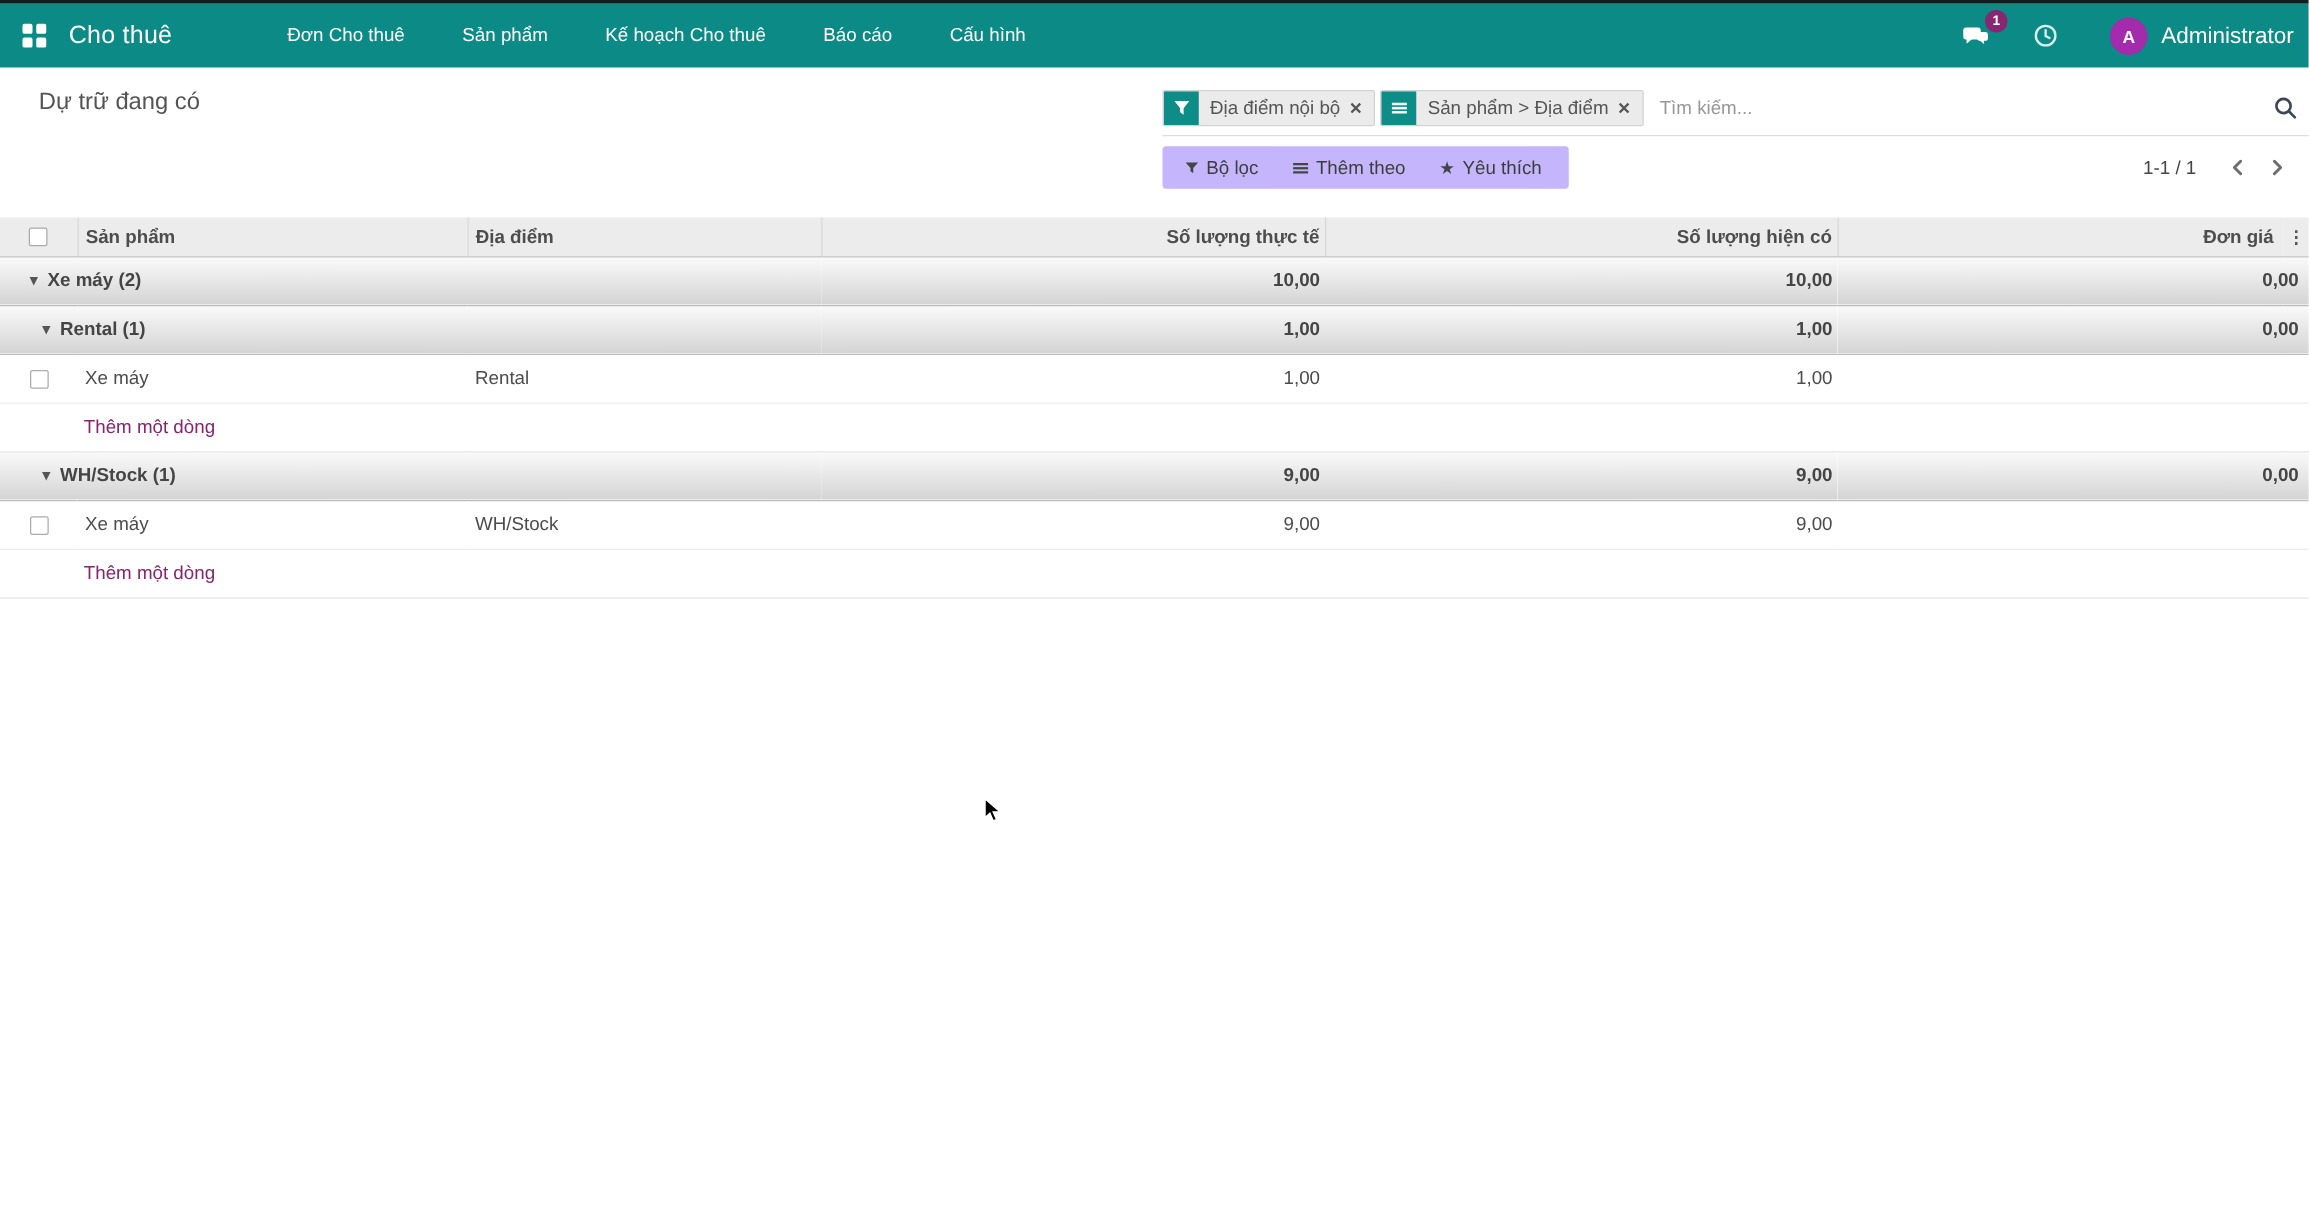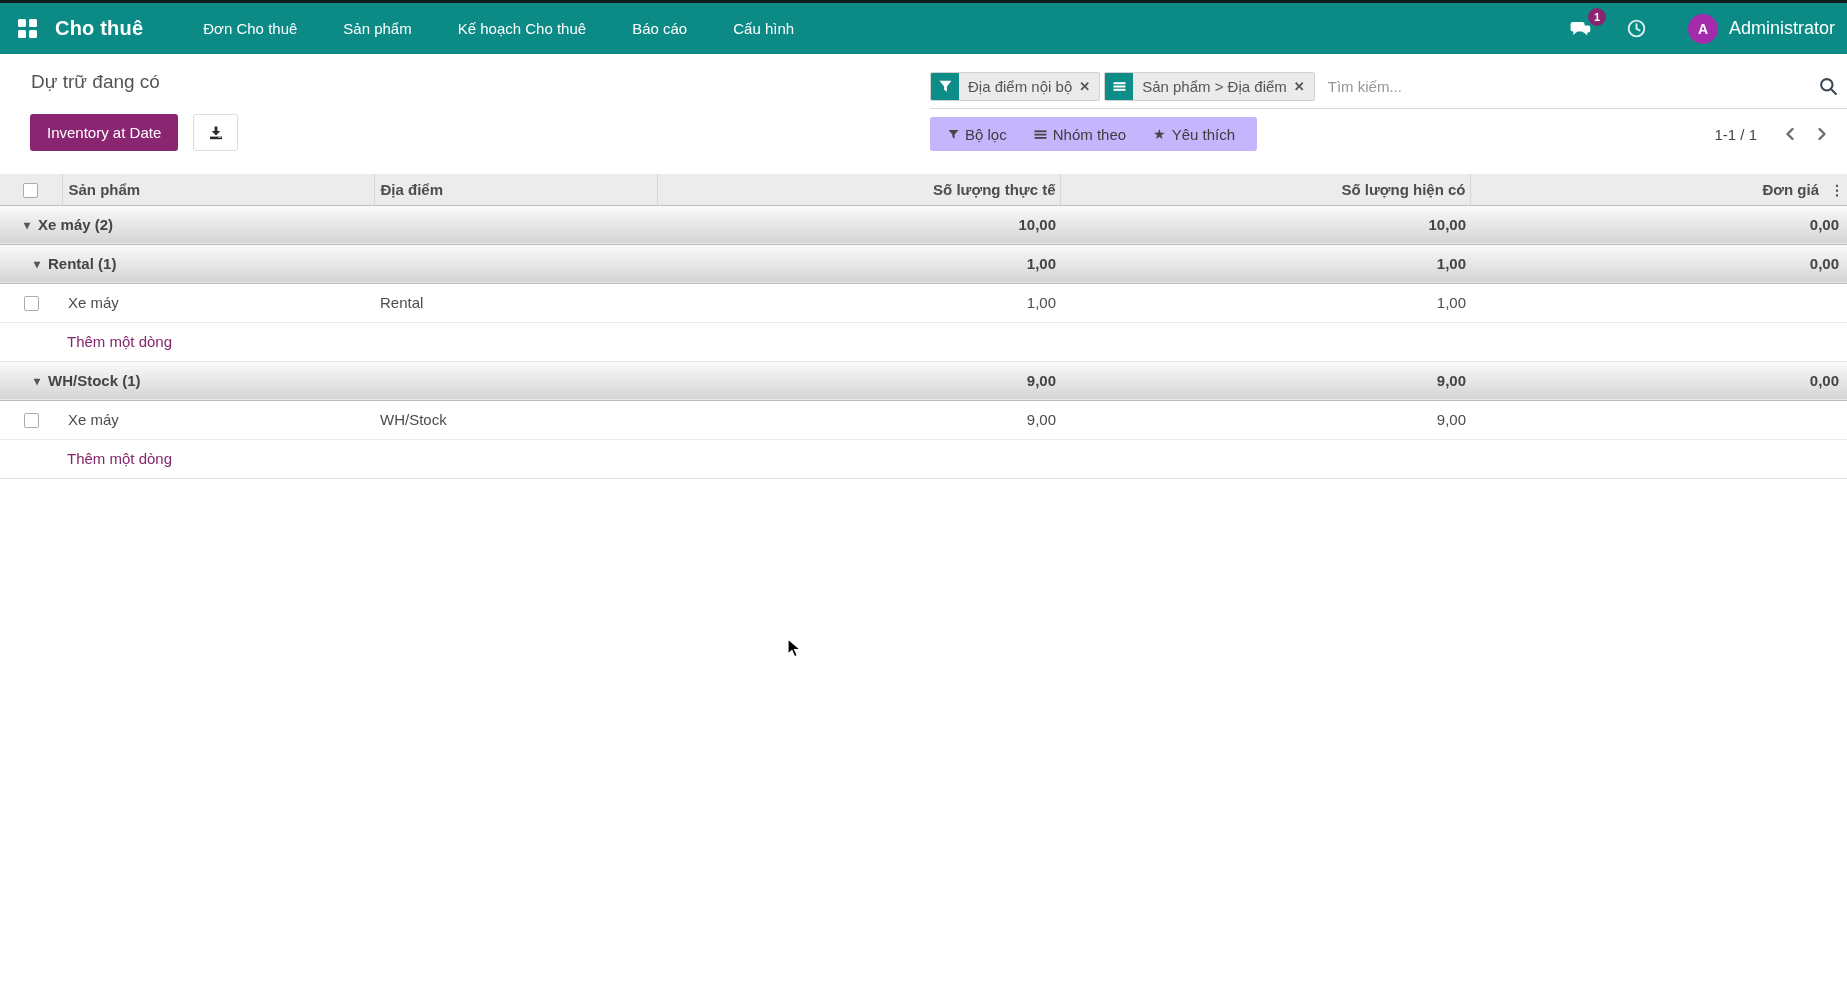--- a/index.html
+++ b/index.html
@@ -13,21 +13,21 @@
   
   .navbar {
     height:51px; background:#0b8a86; color:#fff;
     display:flex; align-items:center; justify-content:space-between;
     padding:0 12px 0 14px;
   }
   .nav-left { display:flex; align-items:center; }
   .apps-btn { background:none; border:none; padding:4px; margin-right:14px; cursor:pointer; line-height:0; }
   .grid-icon { display:grid; grid-template-columns:8px 8px; grid-gap:3px; }
   .grid-icon i { width:8px; height:8px; background:#fff; border-radius:1.5px; display:block; }
-  .app-name { font-size:20px; font-weight:700; margin-right:58px; letter-spacing:.2px; cursor:pointer; }
+  .app-name { font-size:20px; font-weight:400; margin-right:90px; letter-spacing:.2px; cursor:pointer; }
   .menu { display:flex; gap:42px; font-size:15px; }
   .menu span { cursor:pointer; white-space:nowrap; padding:6px 2px; }
   .nav-right { display:flex; align-items:center; }
   .nav-icon-wrap { position:relative; padding:6px; cursor:pointer; line-height:0; }
   .badge {
     position:absolute; top:-7px; right:-9px; min-width:18px; height:18px;
     background:#8a2572; color:#fff; border-radius:9px; font-size:11px; font-weight:700;
     line-height:18px; text-align:center; padding:0 4px;
   }
   .clock-wrap { margin-left:24px; }
@@ -160,30 +160,20 @@
     <div class="user-menu">
       <span class="avatar">A</span>
       <span class="user-name">Administrator</span>
     </div>
   </div>
 </header>
 
 <div class="control-panel">
   <div class="cp-left">
     <h1 class="page-title">Dự trữ đang có</h1>
-    <div class="cp-buttons">
-      <button class="btn-primary">Inventory at Date</button>
-      <button class="btn-download">
-        <svg width="16" height="16" viewBox="0 0 16 16">
-          <path d="M6.6 1.5h2.8v4.6h2.9L8 10.4 3.7 6.1h2.9z" fill="#2b2b2b"></path>
-          <path d="M2 11.6h12v2.6H2z" fill="#2b2b2b"></path>
-          <rect x="10.6" y="12.1" width="2" height="0.9" fill="#ececec"></rect>
-        </svg>
-      </button>
-    </div>
   </div>
 
   <div class="cp-right">
     <div class="searchbar">
       <div id="facets" style="display:flex;">
           <div class="facet">
             <span class="facet-icon">
               <svg width="13" height="13" viewBox="0 0 12 12">
                 <path d="M0.5 0.8h11L7.3 6v4.8L4.7 9V6z" fill="#ffffff"></path>
               </svg>
@@ -218,21 +208,21 @@
             <path d="M0.5 1h11L7.2 5.9v4.6L4.8 8.8V5.9z" fill="#454545"></path>
           </svg>
           <span>Bộ lọc</span>
         </button>
         <button class="tool-btn">
           <svg width="13" height="11" viewBox="0 0 13 11">
             <rect x="0.5" y="1.4" width="12" height="1.8" fill="#454545"></rect>
             <rect x="0.5" y="4.7" width="12" height="1.8" fill="#454545"></rect>
             <rect x="0.5" y="8" width="12" height="1.8" fill="#454545"></rect>
           </svg>
-          <span>Nhóm theo</span>
+          <span>Thêm theo</span>
         </button>
         <button class="tool-btn">
           <span class="star-glyph">★</span>
           <span>Yêu thích</span>
         </button>
       </div>
       <div class="pager">
         <span class="pager-count">1-1 / 1</span>
         <button class="pager-btn">
           <svg width="15" height="16" viewBox="0 0 15 16">

